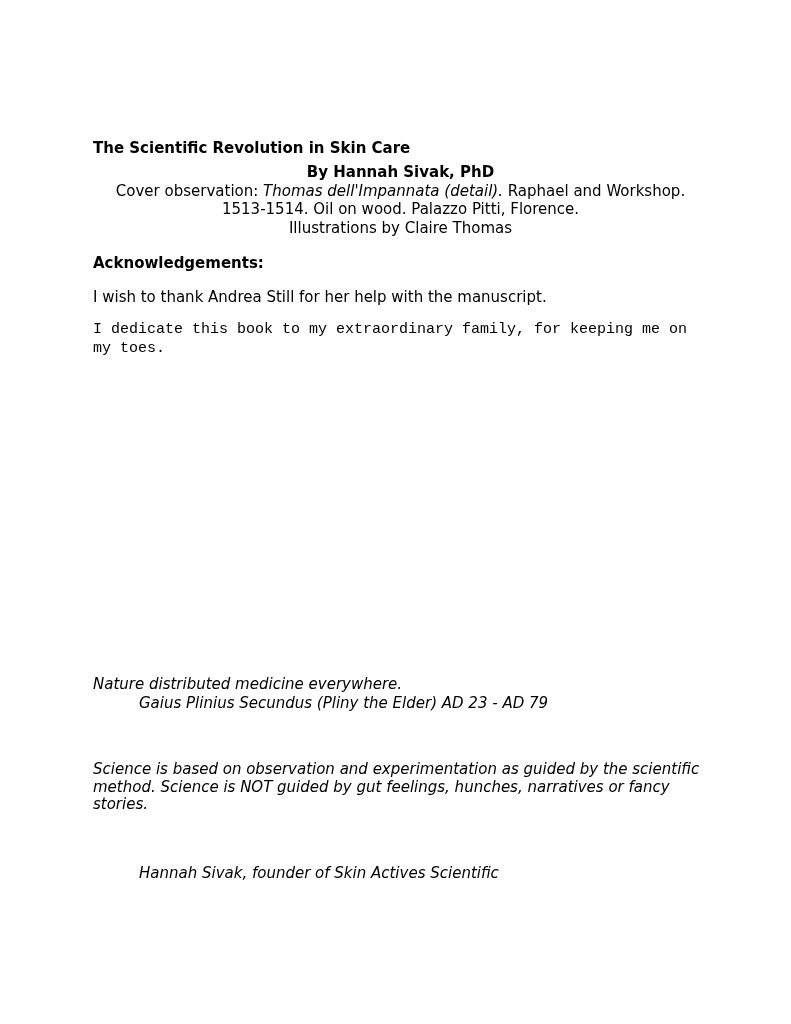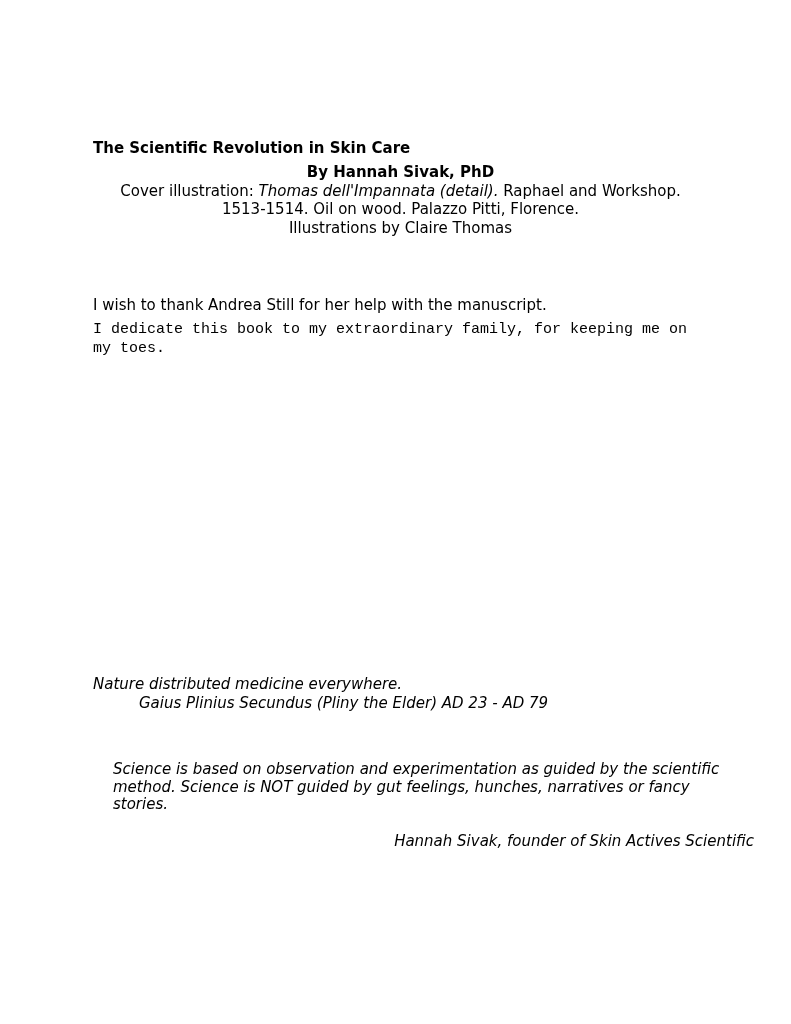--- a/index.html
+++ b/index.html
@@ -21,41 +21,42 @@
   .blk {
     position: absolute;
     left: 93px;
     width: 615px;
   }
   .b { font-weight: bold; }
   .i { font-style: italic; }
   .title        { top: 127px; margin-top: 12px; }
   .front-info   { top: 163px; text-align: center; }
   .ack-head     { top: 254px; }
-  .ack-text     { top: 296px; }
+  .ack-text     { top: 288px; }
   .dedication   { top: 321px; font-family: Liberation Mono, monospace; }
   .quote-pliny  { top: 675px; line-height: 19px; }
-  .quote-sci    { top: 761px; width: 612px; line-height: 17.5px; margin-left: 20px; }
-  .quote-attrib-sivak { top: 832px; text-align: right; }
+  .quote-sci    { top: 761px; width: 612px; line-height: 17.5px; }
+  .quote-attrib-sivak { top: 864px; }
   .attrib-indent { padding-left: 46px; }
 </style>
 </head>
 <body>
 
 <div class="page">
 
   <div class="blk title b">The Scientific Revolution in Skin Care</div>
 
   <div class="blk front-info">
     <div class="b">By Hannah Sivak, PhD</div>
-    <div><span>Cover illustration: </span><span class="i">Thomas dell'Impannata (detail).</span><span> Raphael and Workshop.</span></div>
+    <div><span>Cover observation: </span><span class="i">Thomas dell'Impannata (detail).</span><span> Raphael and Workshop.</span></div>
     <div>1513-1514. Oil on wood. Palazzo Pitti, Florence.</div>
     <div>Illustrations by Claire Thomas</div>
   </div>
 
+  <div class="blk ack-head b">Acknowledgements:</div>
 
   <div class="blk ack-text">I wish to thank Andrea Still for her help with the manuscript.</div>
 
   <div class="blk dedication">I dedicate this book to my extraordinary family, for keeping me on my toes.</div>
 
   <div class="blk quote-pliny i">
     <div>Nature distributed medicine everywhere.</div>
     <div class="attrib-indent">Gaius Plinius Secundus (Pliny the Elder) AD 23 - AD 79</div>
   </div>
 

